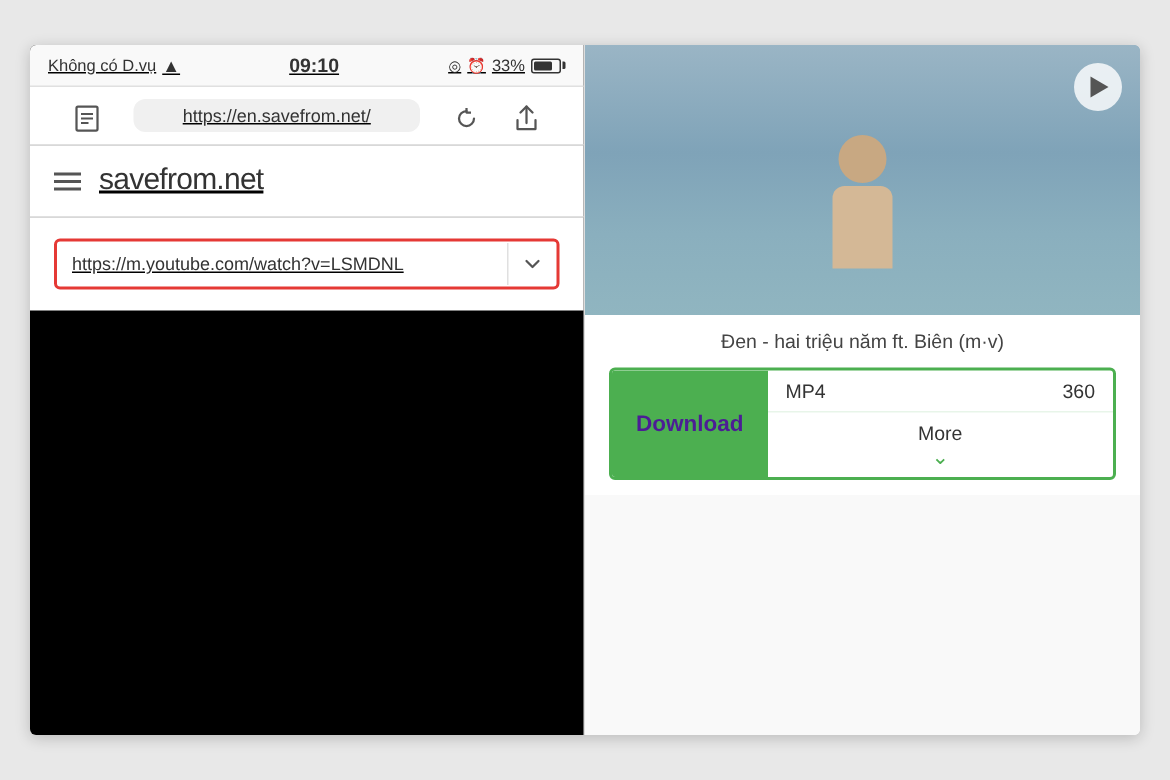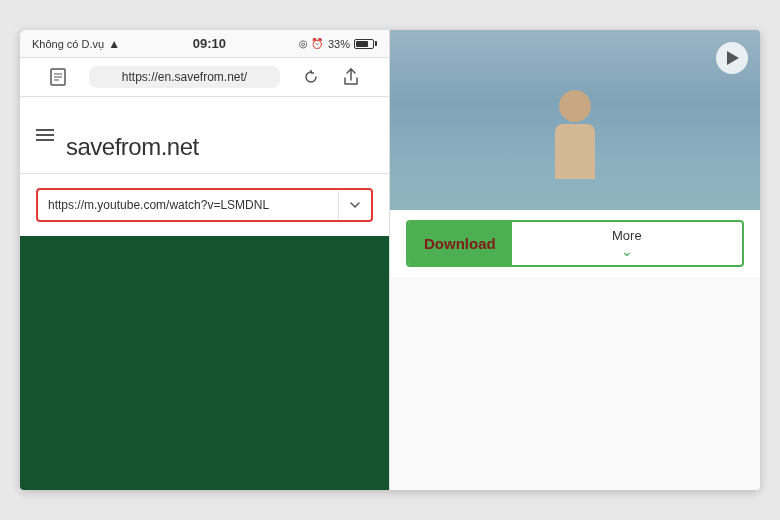--- a/index.html
+++ b/index.html
@@ -20,24 +20,25 @@
       display: flex;
       border-radius: 4px;
       overflow: hidden;
       box-shadow: 0 2px 10px rgba(0,0,0,0.2);
     }
 
     
     .left-panel {
       width: 370px;
       height: 460px;
-      background: #14532d;
+      background: #000000;
       border-right: 1px solid #ddd;
       display: flex;
       flex-direction: column;
+      text-decoration: underline;
     }
 
     .status-bar {
       background: #f9f9f9;
       padding: 6px 12px;
       display: flex;
       justify-content: space-between;
       align-items: center;
       font-size: 11px;
       color: #333;
@@ -88,21 +89,21 @@
       width: 2px;
       height: 5px;
       background: #333;
       border-radius: 0 1px 1px 0;
     }
 
     .address-bar {
       background: #fff;
       padding: 8px 29px;
       display: flex;
-      align-items: center;
+      align-items: flex-end;
       gap: 22px;
       border-bottom: 1px solid #e0e0e0;
     }
 
     .book-icon {
       width: 18px;
       height: 18px;
       color: #555;
       flex-shrink: 0;
     }
@@ -144,25 +145,24 @@
     }
 
     .hamburger span {
       width: 18px;
       height: 2px;
       background: #555;
       display: block;
     }
 
     .site-title {
-      font-size: 24px;
+      font-size: 20px;
       font-weight: 400;
       color: #333;
       letter-spacing: -0.5px;
-      margin-top: 24px;
     }
 
     .search-section {
       background: #fff;
       padding: 14px 16px;
     }
 
     .search-input-row {
       display: flex;
       align-items: center;
@@ -287,21 +287,21 @@
     .download-row {
       display: flex;
       align-items: stretch;
       border: 2px solid #4caf50;
       border-radius: 4px;
       overflow: hidden;
     }
 
     .download-btn {
       background: #4caf50;
-      color: #7f1d1d;
+      color: #4c1d95;
       font-size: 15px;
       font-weight: 600;
       padding: 10px 16px;
       border: none;
       cursor: pointer;
       white-space: nowrap;
     }
 
     .download-info {
       flex: 1;
@@ -415,23 +415,28 @@
       <div class="person-silhouette">
         <div class="head-circle"></div>
         <div class="body-shape"></div>
       </div>
       <div class="play-button">
         <div class="play-triangle"></div>
       </div>
     </div>
 
     <div class="video-info">
+      <div class="video-title">Đen - hai triệu năm ft. Biên (m·v)</div>
       <div class="download-row">
         <button class="download-btn">Download</button>
         <div class="download-info">
+          <div class="format-row">
+            <span>MP4</span>
+            <span>360</span>
+          </div>
           <div class="more-row">
             <span>More</span>
             <span class="chevron-down">⌄</span>
           </div>
         </div>
       </div>
     </div>
 
   </div>
 

